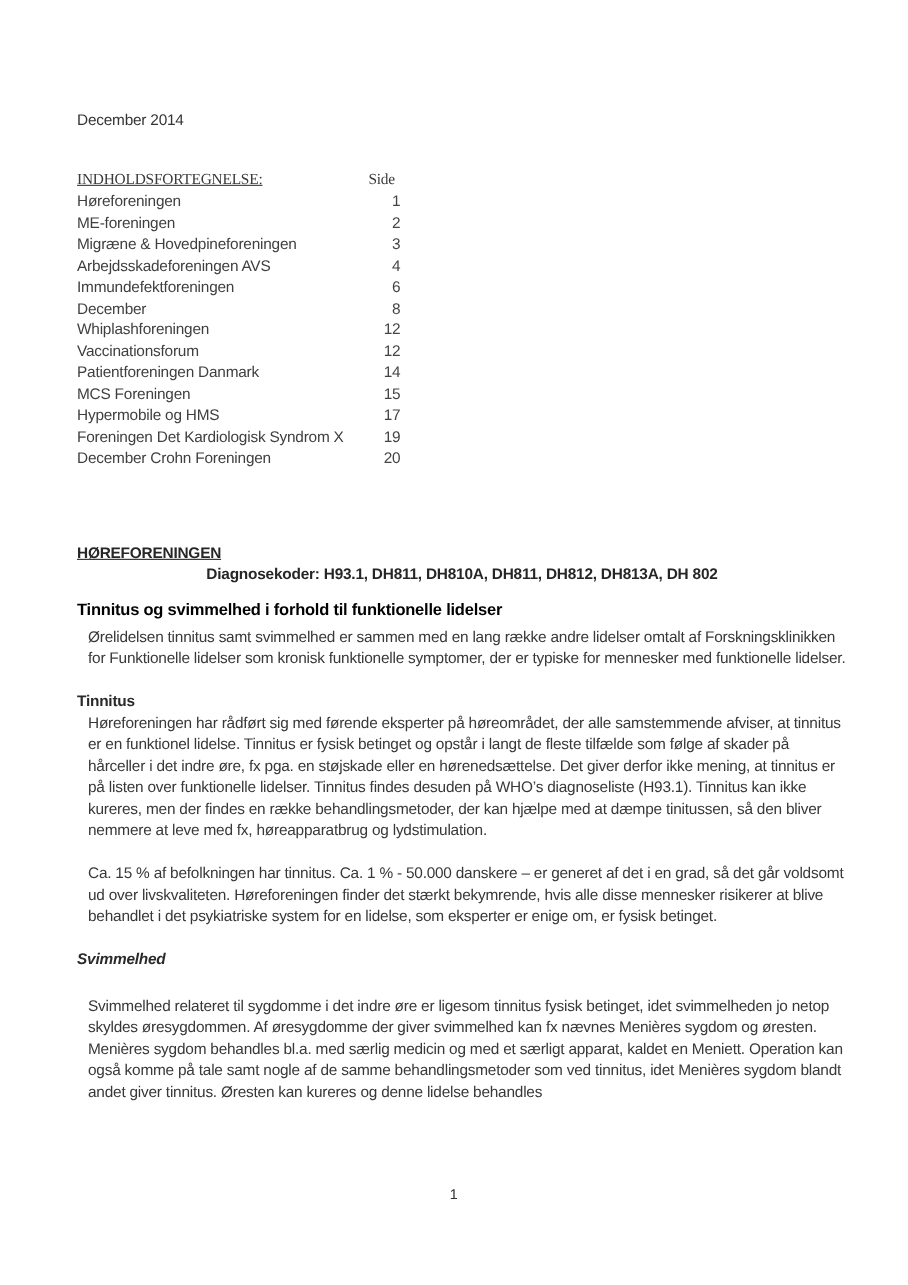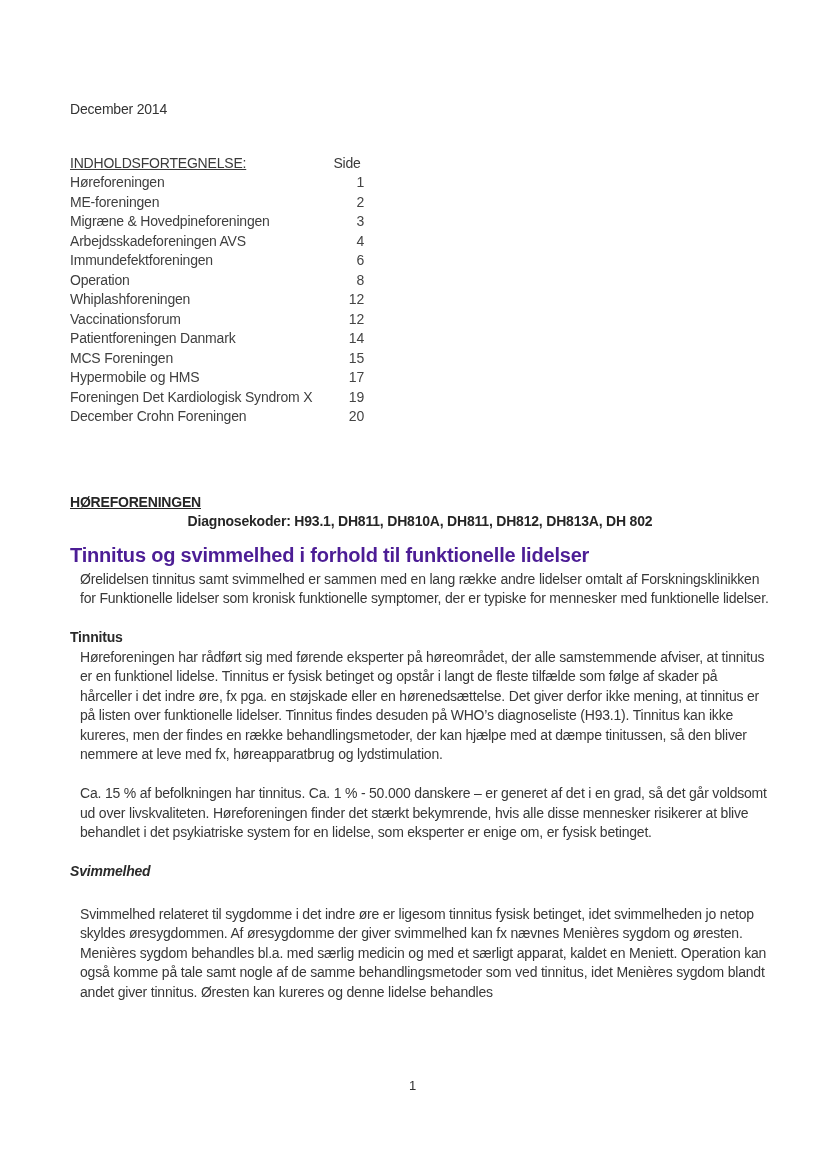--- a/index.html
+++ b/index.html
@@ -28,20 +28,21 @@
     margin-bottom: 34px;
   }
   .toc {
     width: 300px;
     margin-bottom: 66px;
   }
   .toc-header {
     display: flex;
     justify-content: space-between;
     align-items: flex-start;
+    font-family: Liberation Serif, serif;
   }
   .toc-heading {
     text-decoration: underline;
     color: #3a3a3a;
   }
   .toc-side {
     width: 46px;
     text-align: center;
     color: #3a3a3a;
   }
@@ -63,24 +64,24 @@
     color: #262626;
   }
   .diagnosis-codes {
     font-weight: 700;
     color: #262626;
     margin-bottom: 12px;
     text-align: center;
   }
   .article-title {
     font-weight: 700;
-    font-size: 20px;
+    font-size: 15px;
     line-height: 22px;
     letter-spacing: -0.2px;
-    color: #4c1d95;
+    color: #000000;
     margin-bottom: 4px;
   }
   p.body-par {
     margin-bottom: 19.5px;
     color: #383838;
     margin-left: 10px;
   }
   .sub-heading {
     font-weight: 700;
     color: #2a2a2a;
@@ -123,21 +124,21 @@
       </div>
       <div class="toc-row">
         <span class="toc-label">Arbejdsskadeforeningen AVS</span>
         <span class="toc-page">4</span>
       </div>
       <div class="toc-row">
         <span class="toc-label">Immundefektforeningen</span>
         <span class="toc-page">6</span>
       </div>
       <div class="toc-row">
-        <span class="toc-label">Operation</span>
+        <span class="toc-label">December</span>
         <span class="toc-page">8</span>
       </div>
       <div class="toc-row">
         <span class="toc-label">Whiplashforeningen</span>
         <span class="toc-page">12</span>
       </div>
       <div class="toc-row">
         <span class="toc-label">Vaccinationsforum</span>
         <span class="toc-page">12</span>
       </div>

